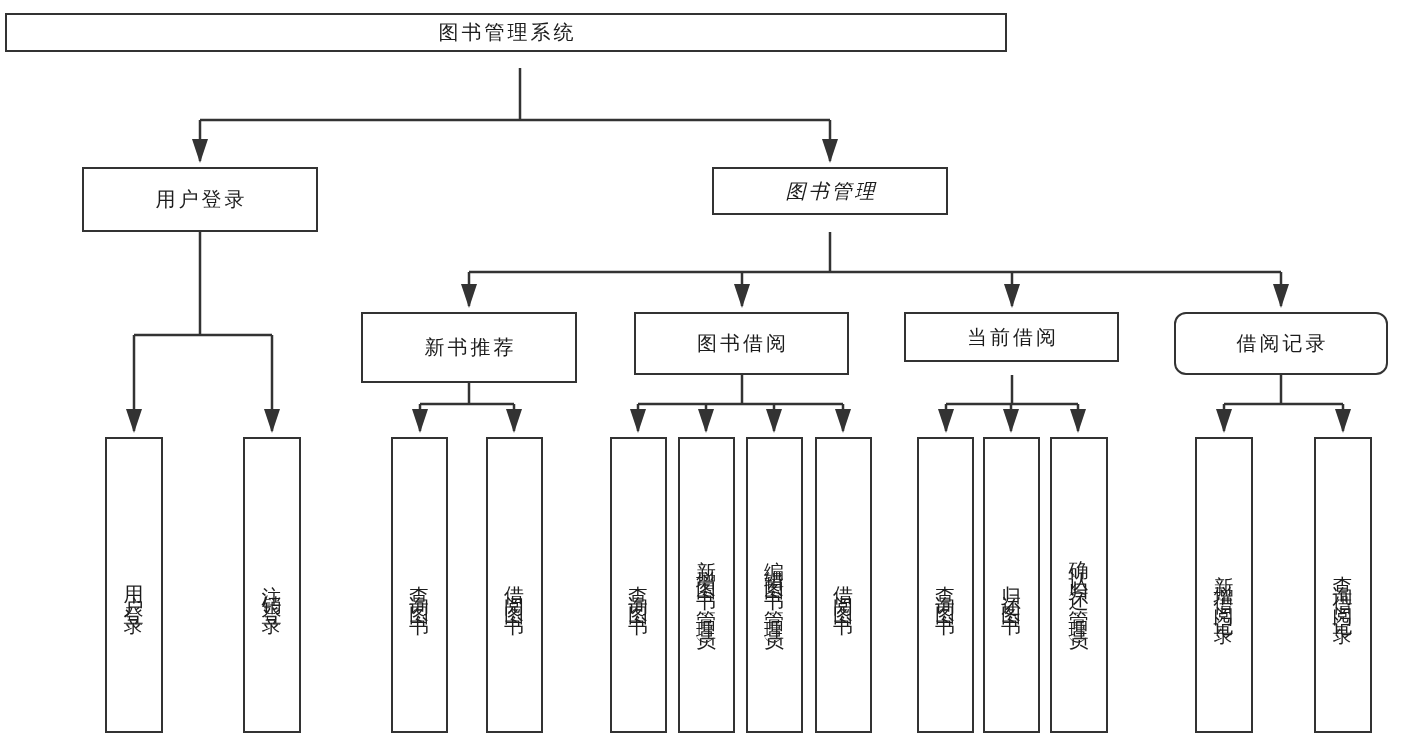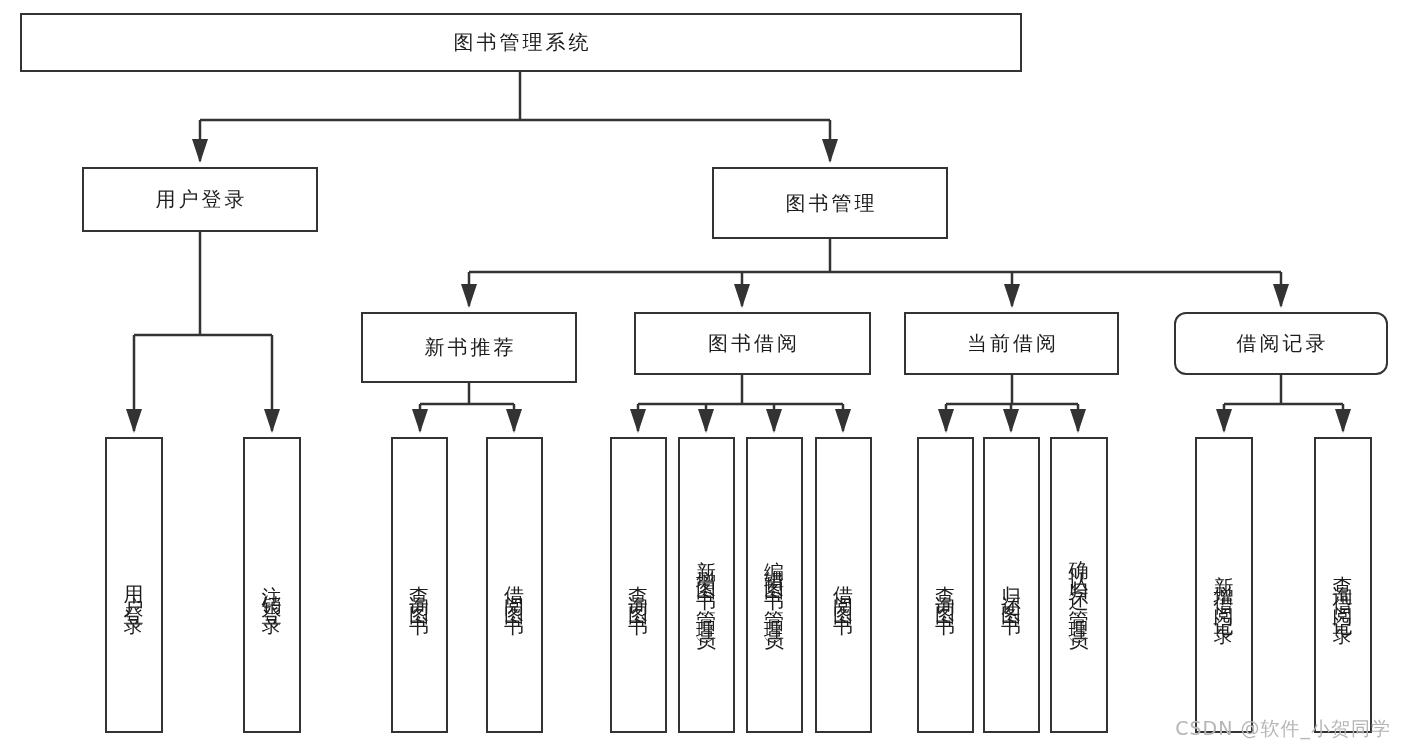--- a/index.html
+++ b/index.html
@@ -98,38 +98,38 @@
       <path d="M1011,404 V431" marker-end="url(#arrow)"></path>
       <path d="M1078,404 V431" marker-end="url(#arrow)"></path>
 
       <path d="M1281,375 V404"></path>
       <path d="M1224,404 H1343"></path>
       <path d="M1224,404 V431" marker-end="url(#arrow)"></path>
       <path d="M1343,404 V431" marker-end="url(#arrow)"></path>
     </g>
   </svg>
 
-  <div class="node h" style="left:20px; top:13px; width:1002px; height:59px;">
+  <div class="node h" style="left:5px; top:13px; width:1002px; height:39px;">
     <span>图书管理系统</span>
   </div>
 
   <div class="node h" style="left:82px; top:167px; width:236px; height:65px;">
     <span>用户登录</span>
   </div>
-  <div class="node h" style="left:712px; top:167px; width:236px; height:72px;">
+  <div class="node h" style="left:712px; top:167px; width:236px; height:48px;font-style:italic;">
     <span>图书管理</span>
   </div>
 
   <div class="node h" style="left:361px; top:312px; width:216px; height:71px;">
     <span>新书推荐</span>
   </div>
-  <div class="node h" style="left:634px; top:312px; width:237px; height:63px;">
+  <div class="node h" style="left:634px; top:312px; width:215px; height:63px;">
     <span>图书借阅</span>
   </div>
-  <div class="node h" style="left:904px; top:312px; width:215px; height:63px;">
+  <div class="node h" style="left:904px; top:312px; width:215px; height:50px;">
     <span>当前借阅</span>
   </div>
   <div class="node h" style="left:1174px; top:312px; width:214px; height:63px;border-radius:12px;">
     <span>借阅记录</span>
   </div>
 
   <div class="node v" style="left:105px; top:437px; width:58px; height:296px;">
     <span>用户登录</span>
   </div>
   <div class="node v" style="left:243px; top:437px; width:58px; height:296px;">
@@ -166,15 +166,14 @@
     <span>确认归还（管理员）</span>
   </div>
 
   <div class="node v" style="left:1195px; top:437px; width:58px; height:296px;">
     <span>新增借阅记录</span>
   </div>
   <div class="node v" style="left:1314px; top:437px; width:58px; height:296px;">
     <span>查询借阅记录</span>
   </div>
 
-  <div class="watermark">CSDN @软件_小贺同学</div>
 
 </div>
 
 </body></html>

